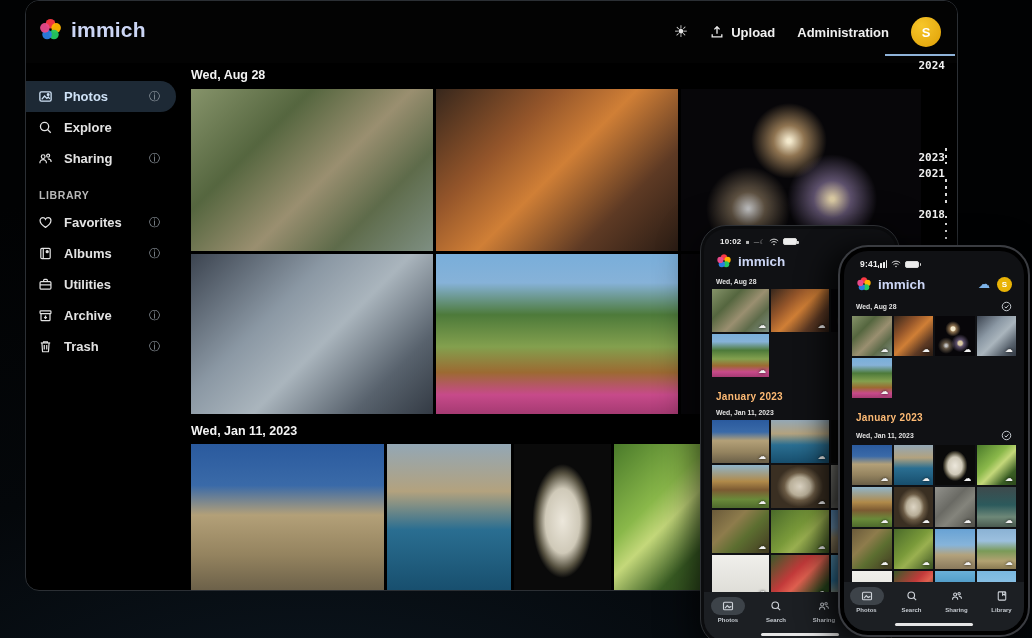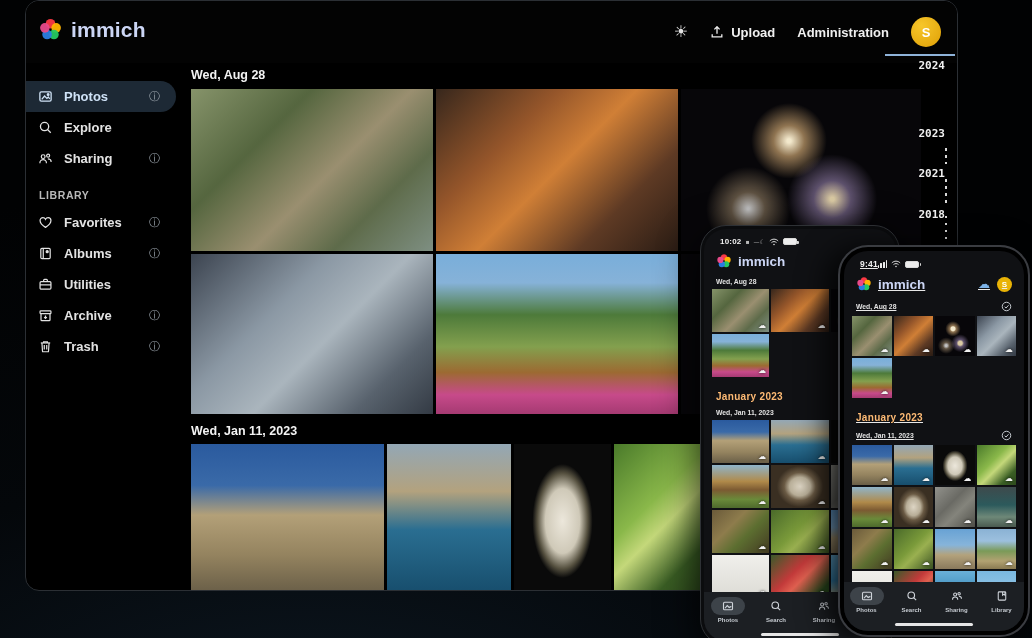--- a/index.html
+++ b/index.html
@@ -80,21 +80,21 @@
   .trow1 .ph:nth-child(1){width:242px} .trow1 .ph:nth-child(2){width:242px} .trow1 .ph:nth-child(3){width:240px}
   .trow2 .ph:nth-child(1){width:242px} .trow2 .ph:nth-child(2){width:242px} .trow2 .ph:nth-child(3){width:240px}
   .trow3 .ph:nth-child(1){width:193px} .trow3 .ph:nth-child(2){width:124px} .trow3 .ph:nth-child(3){width:97px}
   .trow3 .ph:nth-child(4){width:92px}  .trow3 .ph:nth-child(5){width:213px}
 
   
   .scrubber { position:absolute; right:0; top:50px; bottom:0; width:72px; font-family:"DejaVu Sans Mono",monospace; }
   .scrub-line { position:absolute; top:3px; left:0; width:70px; height:2px; background:#8fb3d9; }
   .scrub-year { position:absolute; right:12px; font-size:11px; font-weight:bold; color:#f0f0f0; }
   .y-top { top:8px; }
-  .y-0 { top:76px; } .y-1 { top:116px; } .y-2 { top:157px; }
+  .y-0 { top:100px; } .y-1 { top:116px; } .y-2 { top:157px; }
   .dotcol { position:absolute; right:10px; width:2.5px;
     background-image:repeating-linear-gradient(#d8d8d8 0 2.5px, transparent 2.5px 7px); }
   .dc1 { top:97px; height:16px; } .dc2 { top:128px; height:24px; }
   .dc3 { top:165px; height:24px; } .dc4 { top:208px; height:22px; }
 
   
   .ph { position:relative; background-size:cover; cursor:pointer; }
   .ph-monkeys { background:linear-gradient(135deg,#86936a 0%,#55663f 30%,#9a8f70 55%,#5e6b4a 75%,#7e8f82 100%); }
   .ph-thanksgiving { background:linear-gradient(135deg,#37271c 0%,#94552a 30%,#d07f36 50%,#5e3a24 75%,#2a1c14 100%); }
   .ph-fireworks, .ph-fireworks2 { background:
@@ -123,21 +123,21 @@
   .cloudb { position:absolute; right:3px; bottom:2px; font-size:8px; line-height:1; color:#f2f2f2;
     text-shadow:0 0 3px rgba(0,0,0,.8); font-family:"DejaVu Sans",sans-serif; }
 
   
   .phone { position:absolute; }
   #phone1 { left:700px; top:225px; width:200px; height:420px;
     background:#0b0c0e; border:1px solid #2e3135; border-radius:26px; padding:3px;
     box-shadow:0 12px 40px rgba(0,0,0,.85); }
   #phone2 { left:838px; top:245px; width:192px; height:392px;
     background:#000; border:2px solid #3a3c41; border-radius:30px; padding:4px;
-    box-shadow:-10px 4px 30px rgba(0,0,0,.85);text-decoration:underline; }
+    box-shadow:-10px 4px 30px rgba(0,0,0,.85); }
   .screen { width:100%; height:100%; background:#101114; border-radius:22px; overflow:hidden; position:relative; }
   #phone2 .screen { border-radius:24px; }
 
   .statusbar { display:flex; align-items:center; justify-content:flex-start; padding:8px 14px 0 16px; }
   .sb-time { font-size:8px; font-weight:bold; color:#f0f0f0; letter-spacing:.2px; }
   .sb-left { display:flex; align-items:center; gap:4px; }
   .sb-mini { font-size:6px; color:#b9b9b9; font-family:"DejaVu Sans",sans-serif; }
   .sb-right { display:flex; align-items:center; gap:4px; }
   .sigbars { display:flex; align-items:flex-end; gap:1px; }
   .sigbars i { display:block; width:1.6px; background:#ececec; border-radius:.5px; }

